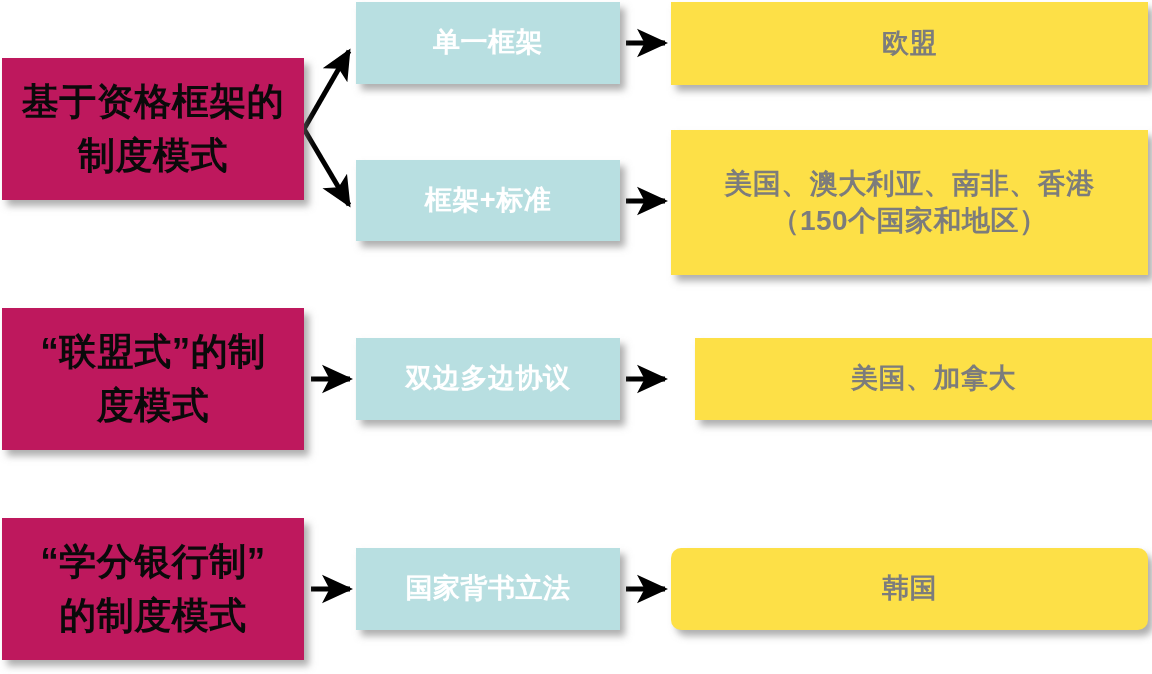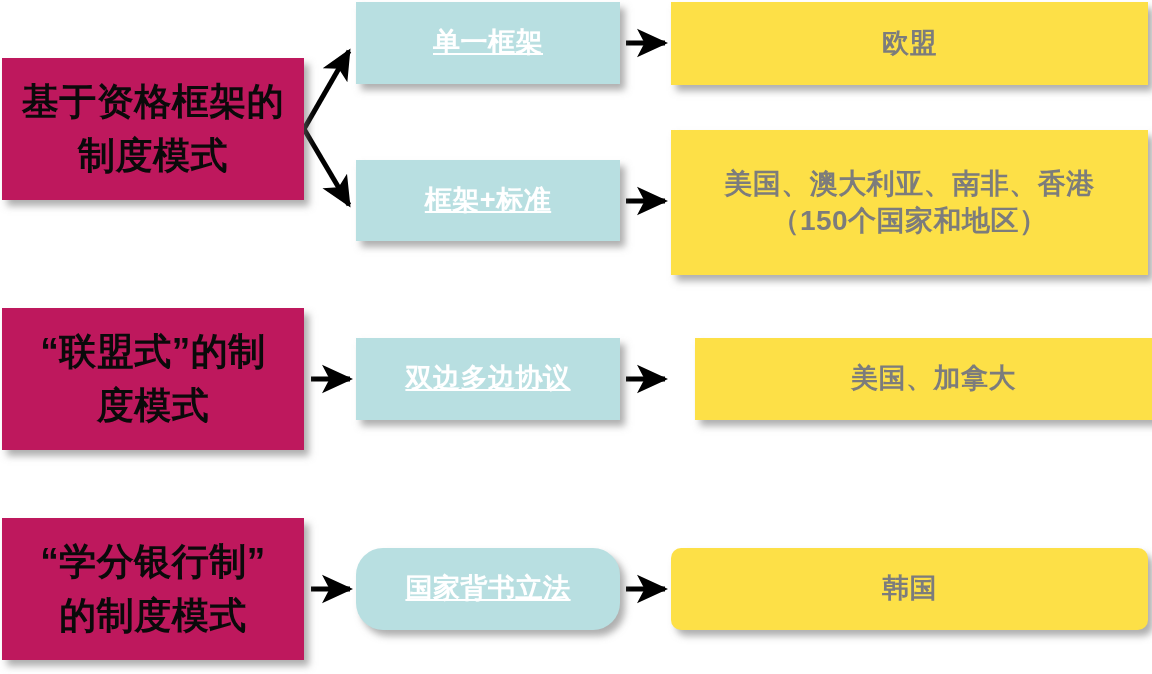--- a/index.html
+++ b/index.html
@@ -33,21 +33,20 @@
     color: #0a0a0a;
     font-size: 37px;
     letter-spacing: 0.5px;
   }
   .node.blue {
     background: #b8dfe1;
     color: #ffffff;
     font-size: 27px;
     letter-spacing: 0.5px;
     text-shadow: 0 0 1px rgba(255,255,255,0.4);
-    text-decoration: underline;
   }
   .node.green {
     background: #fde047;
     color: #7c7c7c;
     font-size: 27px;
     letter-spacing: 0.5px;
   }
   .node.green.wide-multiline {
     font-size: 28px;
     line-height: 1.32;
@@ -118,17 +117,17 @@
   <div class="node pink" style="left:2px; top:308px; width:302px; height:142px;">“联盟式”的制
 度模式</div>
 
   <div class="node blue" style="left:356px; top:338px; width:264px; height:82px;">双边多边协议</div>
 
   <div class="node green" style="left:671px; top:338px; width:477px; height:82px;margin-left:24px;">美国、加拿大</div>
 
   <div class="node pink" style="left:2px; top:518px; width:302px; height:142px;">“学分银行制”
 的制度模式</div>
 
-  <div class="node blue" style="left:356px; top:548px; width:264px; height:82px;border-radius:27px;">国家背书立法</div>
+  <div class="node blue" style="left:356px; top:548px; width:264px; height:82px;">国家背书立法</div>
 
   <div class="node green" style="left:671px; top:548px; width:477px; height:82px;border-radius:10px;">韩国</div>
 
 </div>
 
 </body></html>

